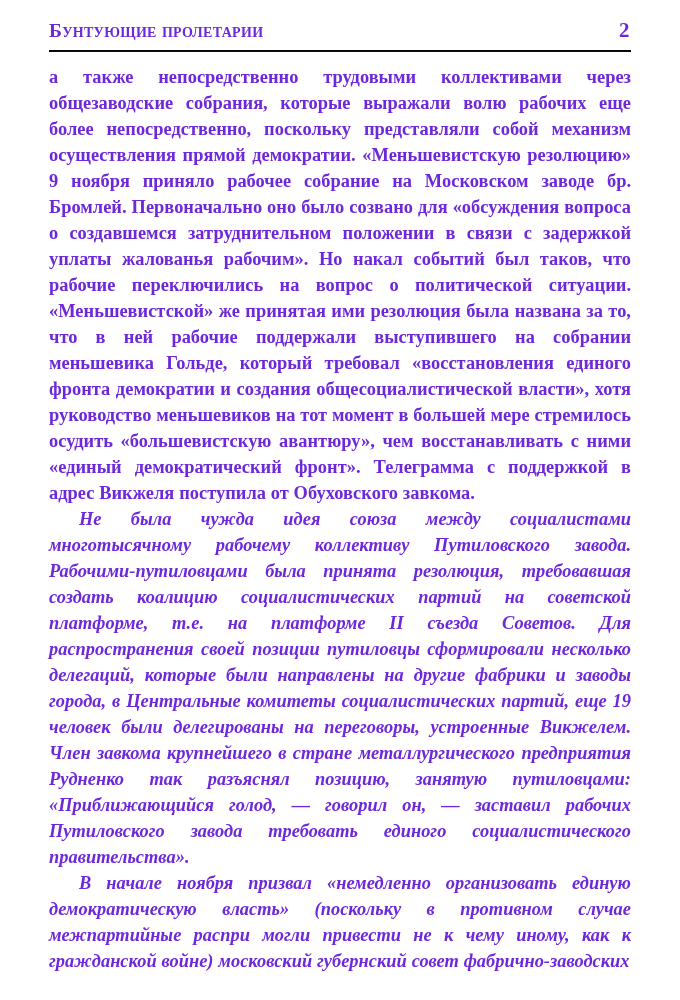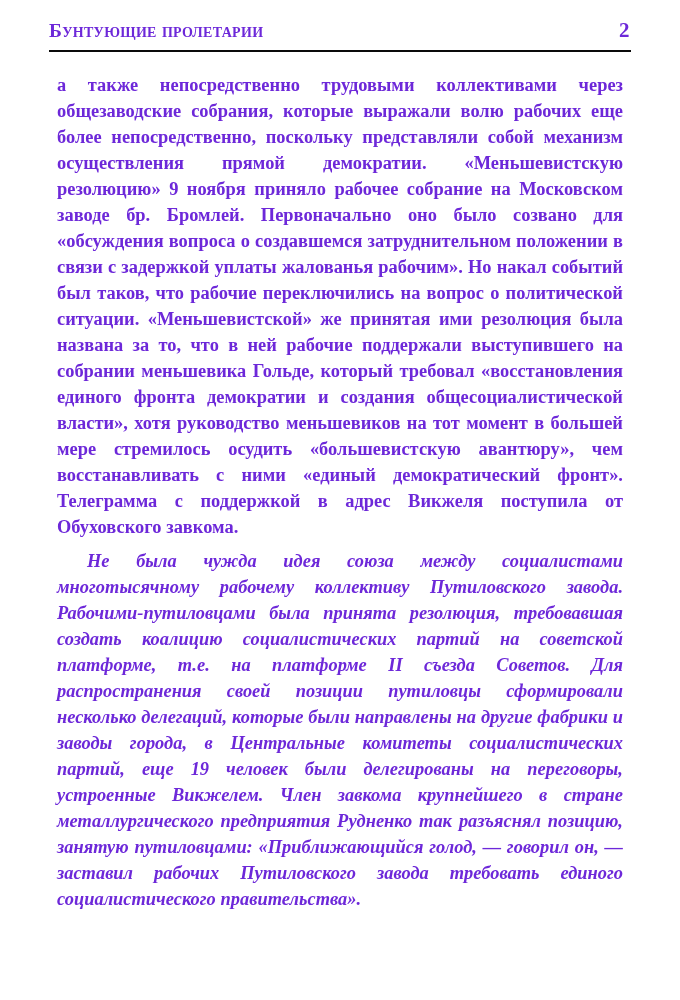--- a/index.html
+++ b/index.html
@@ -66,21 +66,21 @@
 
   
   .textblock {
     position: absolute;
     left: 49px;
     top: 64px;
     width: 582px;
   }
 
   p.para {
-    margin: 8px;
+    margin: 0;
     padding: 0;
     font-size: 18.4px;
     line-height: 26.0px;
     font-weight: bold;
     text-align: justify;
     text-justify: inter-word;
     letter-spacing: 0.02px;
     word-spacing: 0.2px;
     hyphens: manual;
     text-indent: 0;
@@ -98,15 +98,16 @@
   <div class="running-head">
     <div class="running-title">Бунтующие пролетарии</div>
     <div class="folio">2</div>
   </div>
 
   <div class="head-rule"></div>
 
   <div class="textblock">
     <p class="para">а также непосредственно трудовыми коллективами через общезаводские собрания, которые выражали волю рабочих еще более непосредственно, поскольку представляли собой механизм осуществления прямой демократии. «Меньшевистскую резолюцию» 9 ноября приняло рабочее собрание на Московском заводе бр. Бромлей. Первоначально оно было созвано для «обсуждения вопроса о создавшемся затруднительном положении в связи с задержкой уплаты жалованья рабочим». Но накал событий был таков, что рабочие переключились на вопрос о политической ситуации. «Меньшевистской» же принятая ими резолюция была названа за то, что в ней рабочие поддержали выступившего на собрании меньшевика Гольде, который требовал «восстановления единого фронта демократии и создания общесоциалистической власти», хотя руководство меньшевиков на тот момент в большей мере стремилось осудить «большевистскую авантюру», чем восстанавливать с ними «единый демократический фронт». Телеграмма с поддержкой в адрес Викжеля поступила от Обуховского завкома.</p>
     <p class="para indent">Не была чужда идея союза между социалистами многотысячному рабочему коллективу Путиловского завода. Рабочими-путиловцами была принята резолюция, требовавшая создать коалицию социалистических партий на советской платформе, т.е. на платформе II съезда Советов. Для распространения своей позиции путиловцы сформировали несколько делегаций, которые были направлены на другие фабрики и заводы города, в Центральные комитеты социалистических партий, еще 19 человек были делегированы на переговоры, устроенные Викжелем. Член завкома крупнейшего в стране металлургического предприятия Рудненко так разъяснял позицию, занятую путиловцами: «Приближающийся голод, — говорил он, — заставил рабочих Путиловского завода требовать единого социалистического правительства».</p>
+    <p class="para indent">В начале ноября призвал «немедленно организовать единую демократическую власть» (поскольку в противном случае межпартийные распри могли привести не к чему иному, как к гражданской войне) московский губернский совет фабрично-заводских</p>
   </div>
 
 </div>
 
 </body></html>

